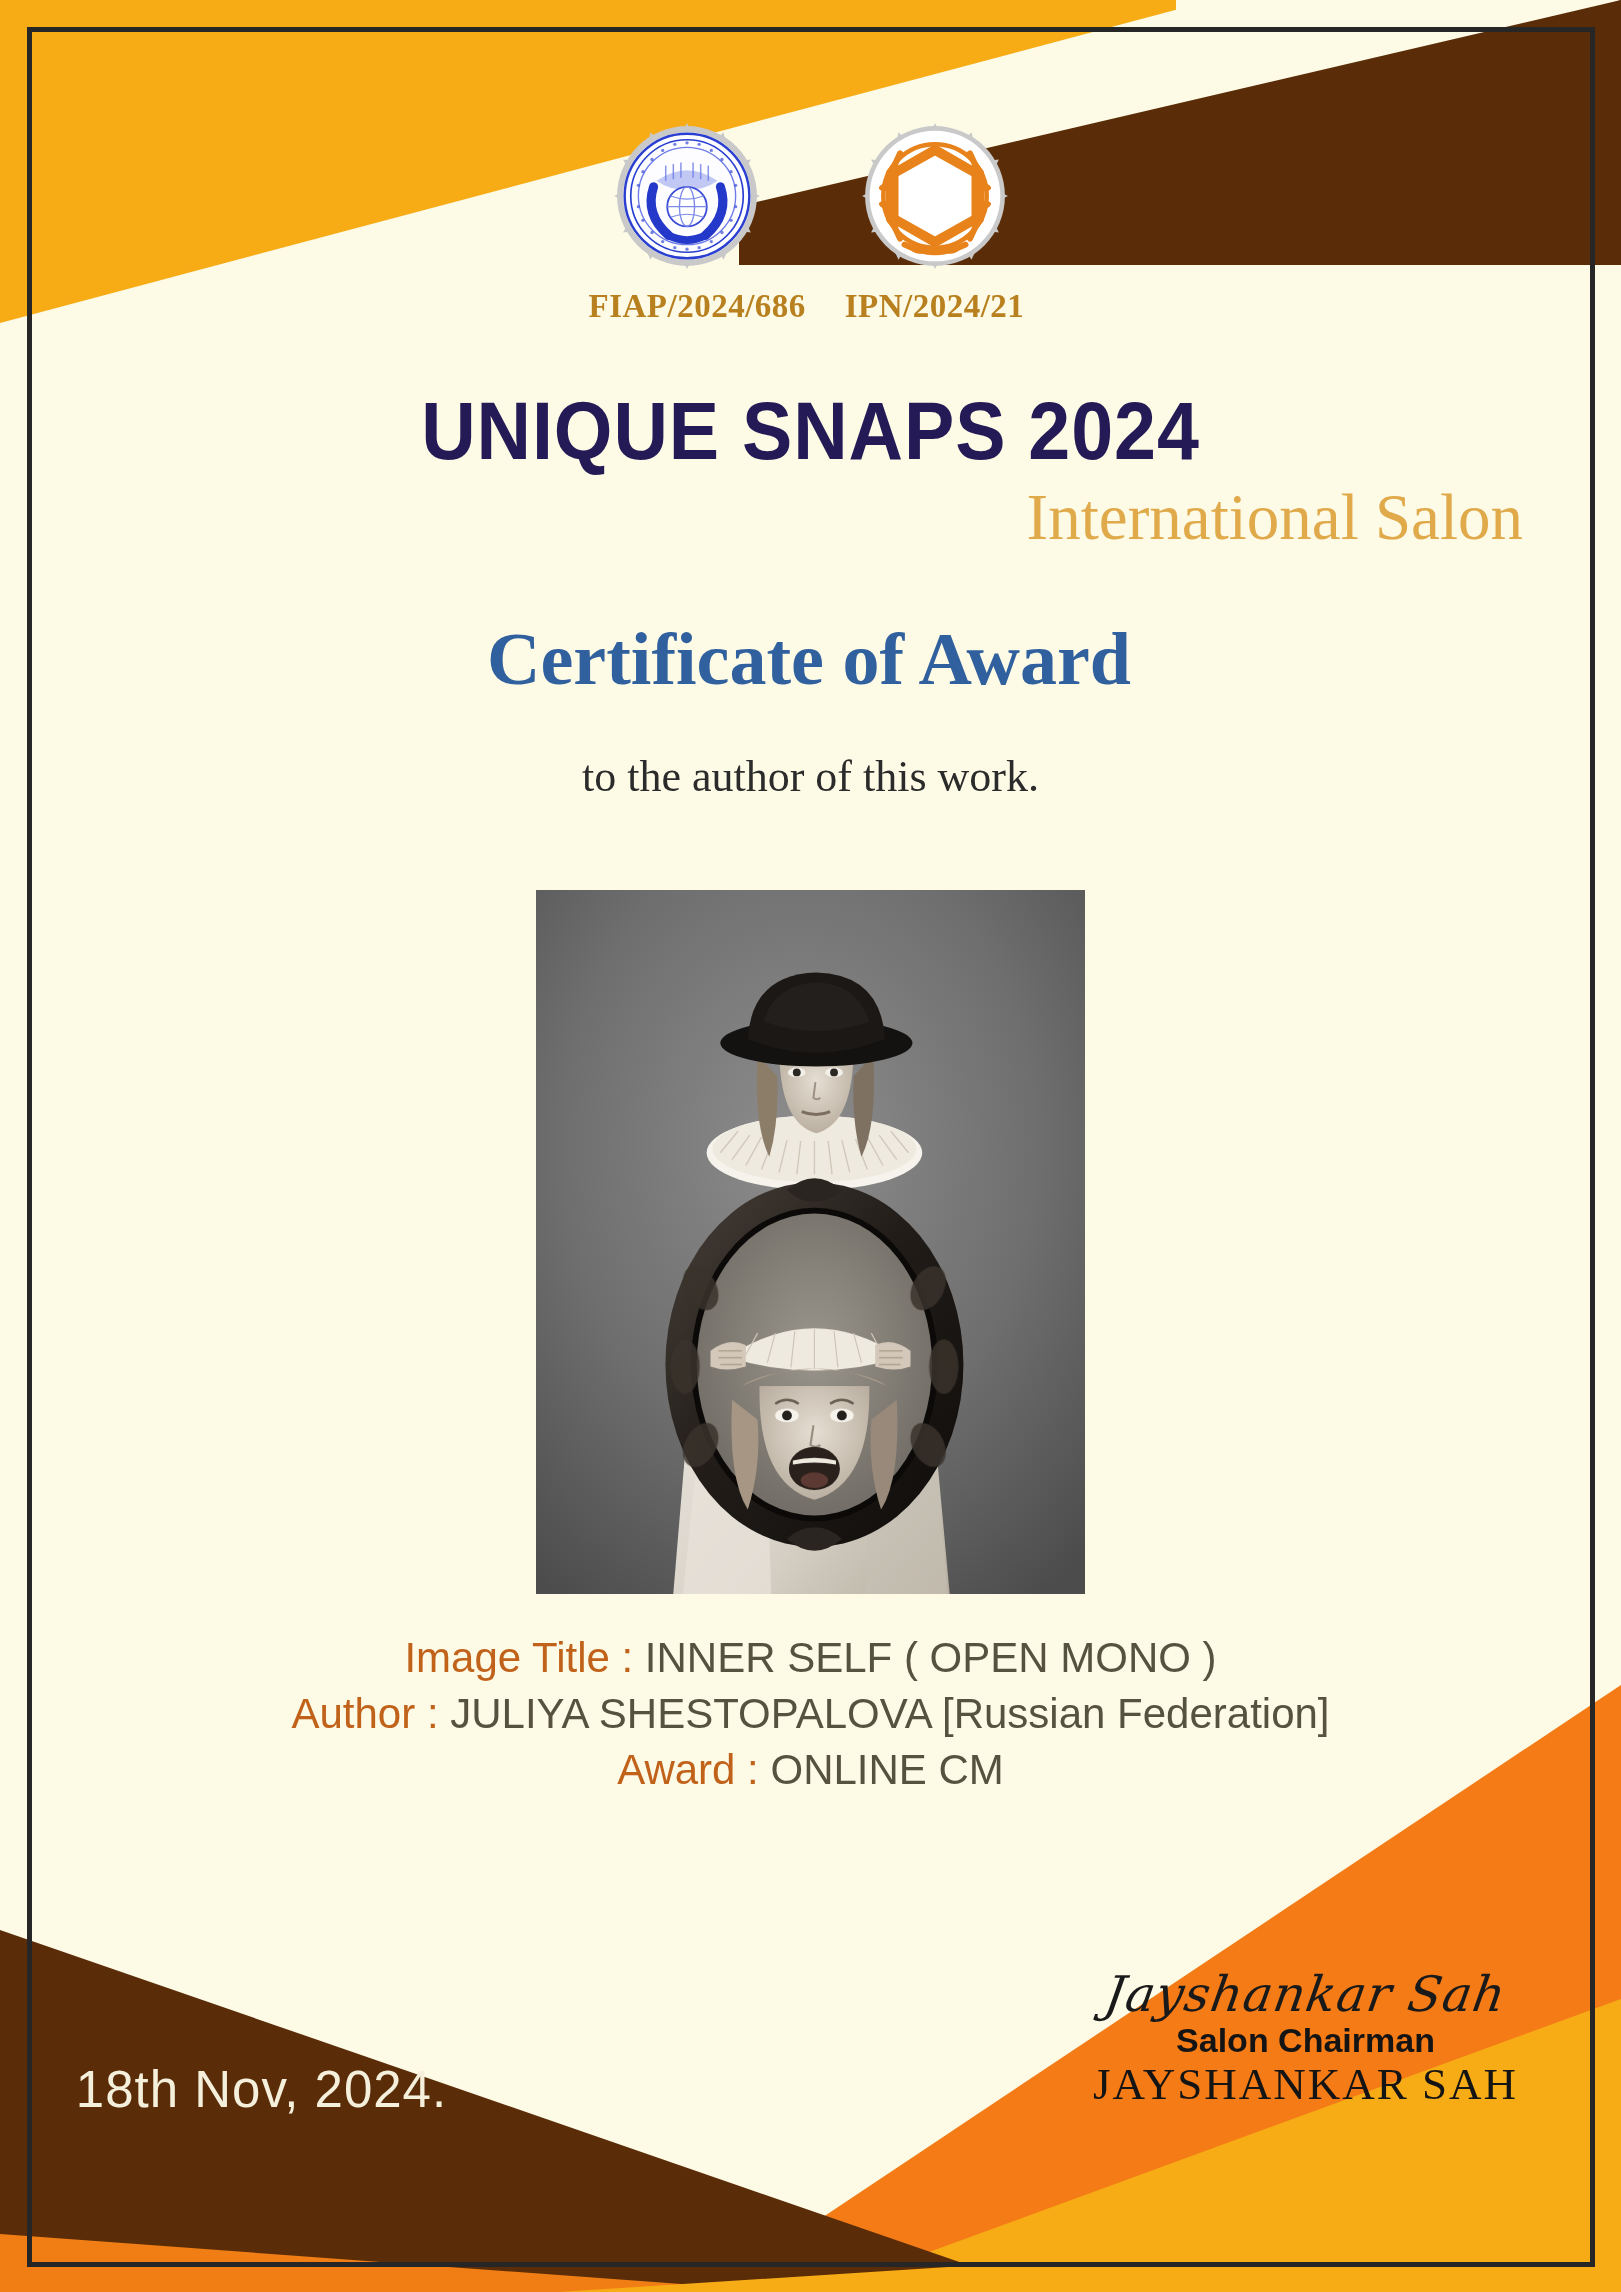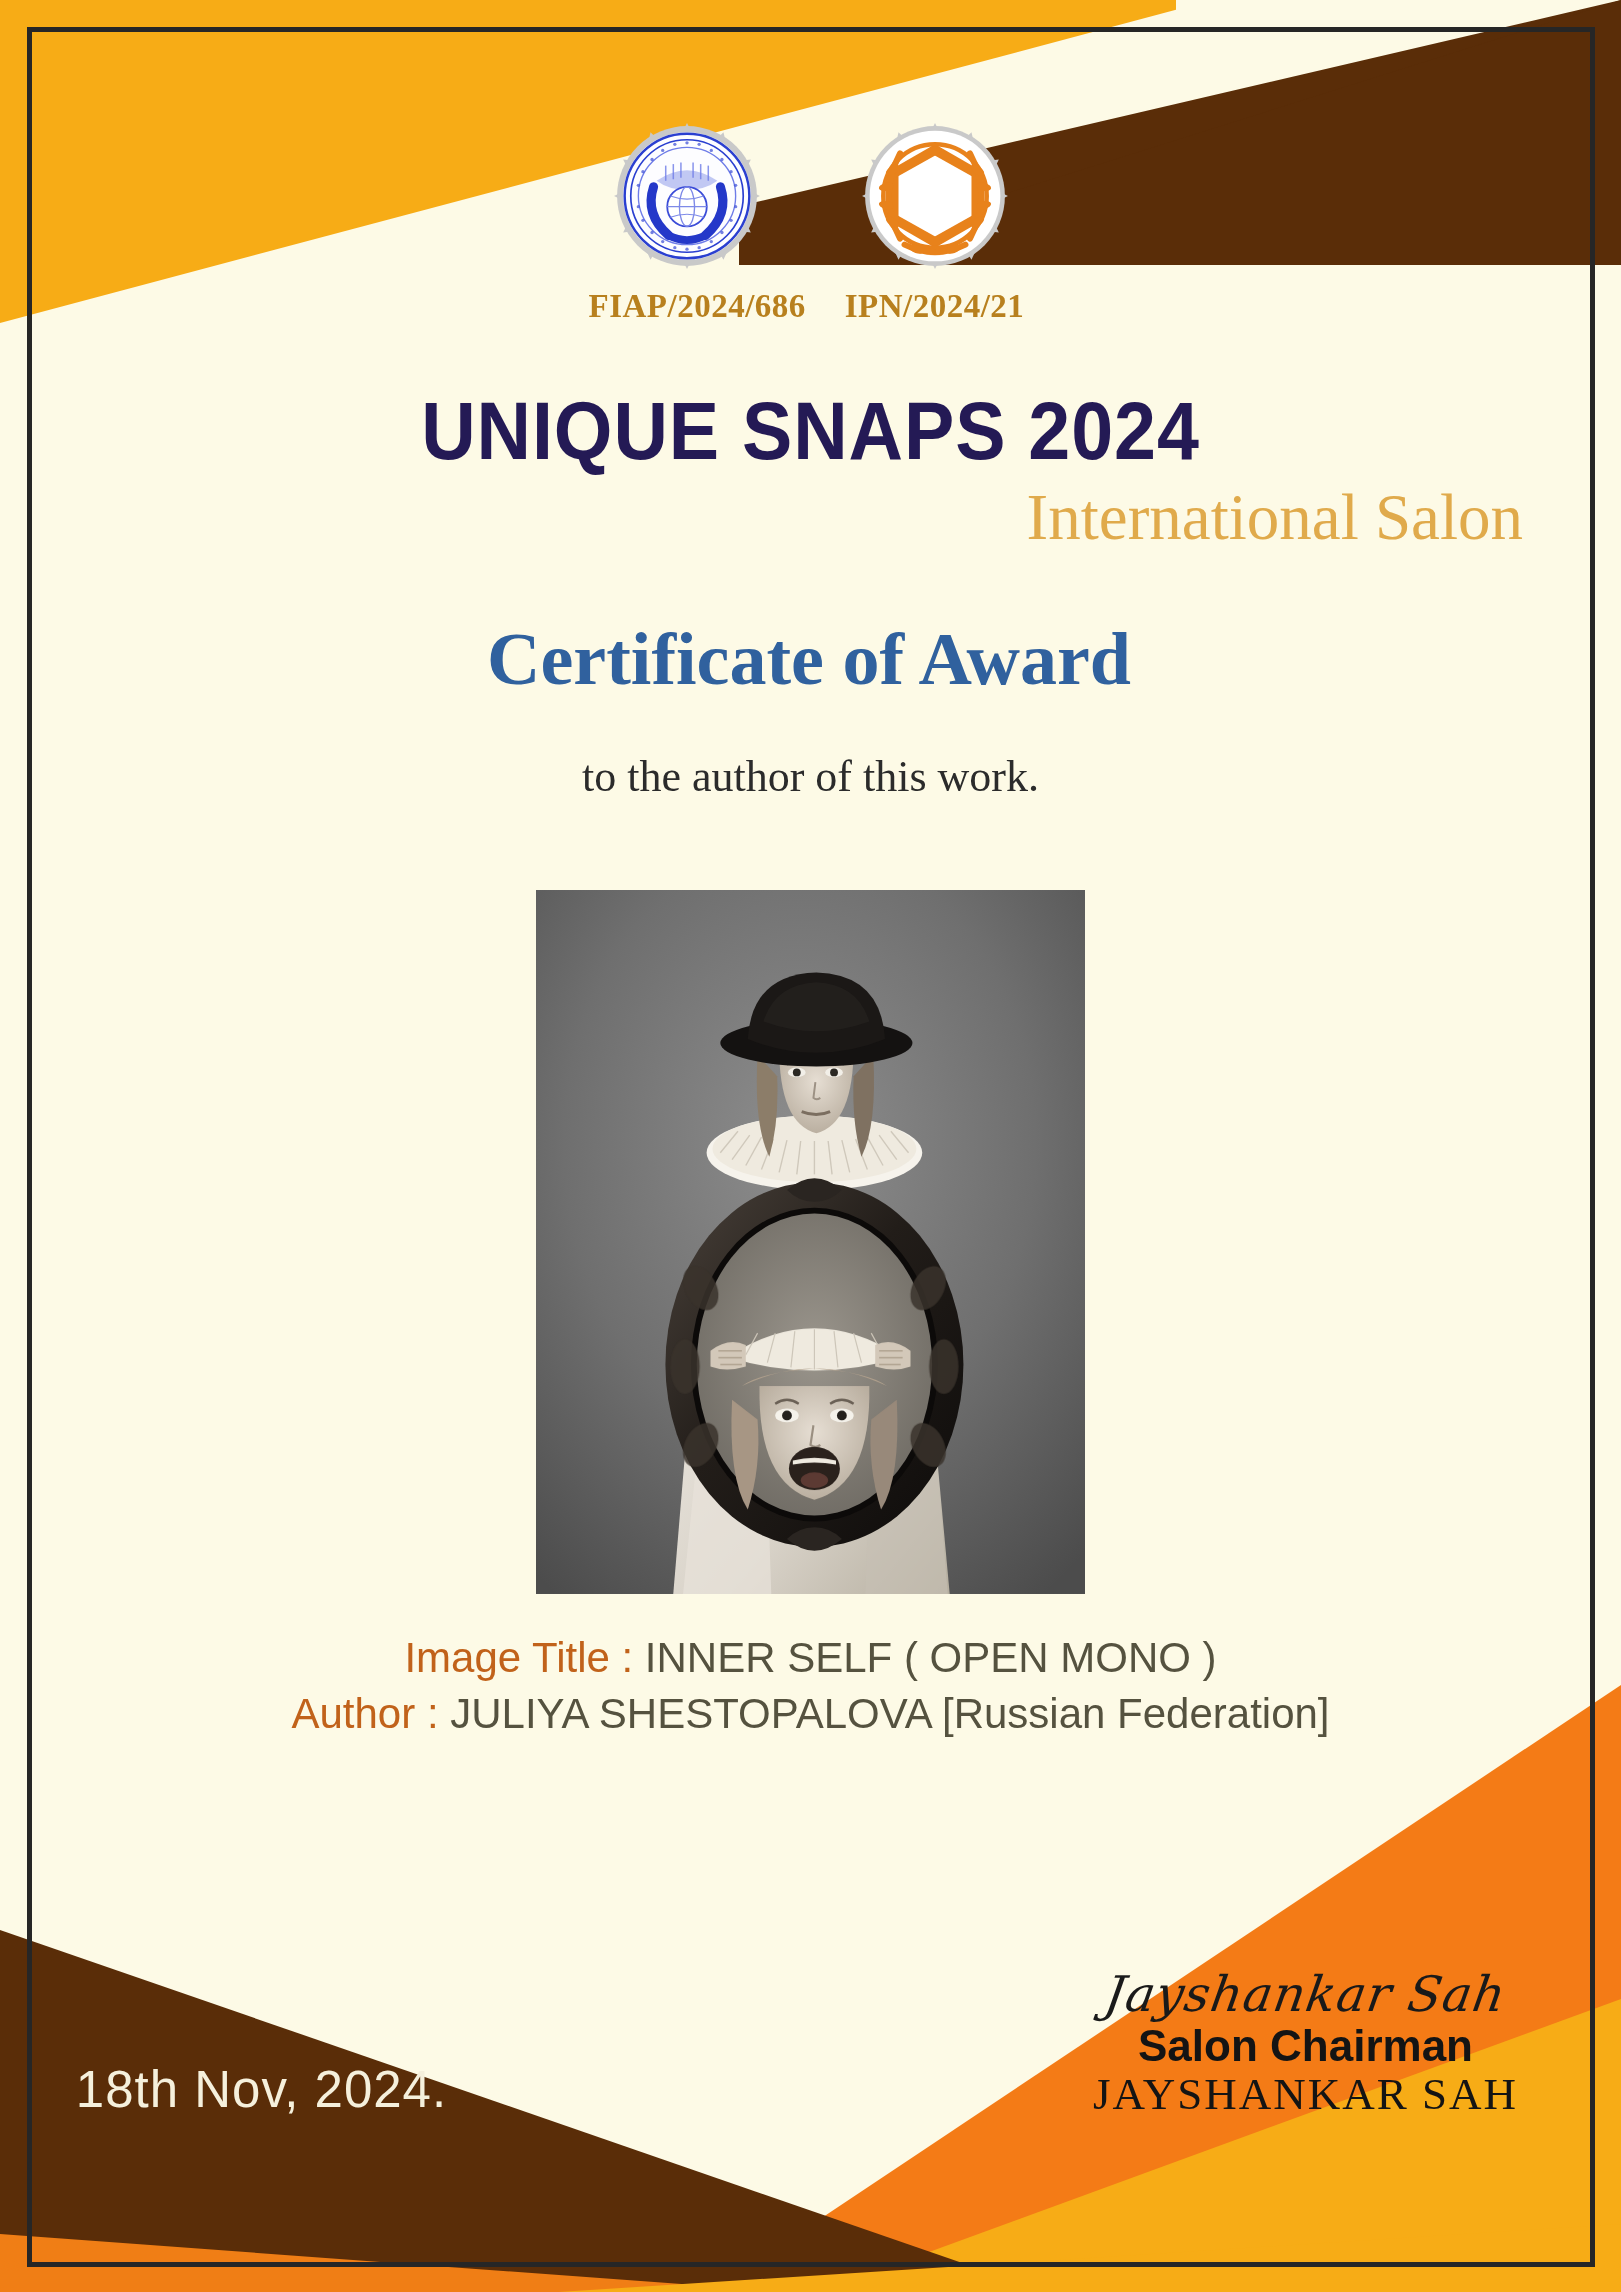--- a/index.html
+++ b/index.html
@@ -188,21 +188,21 @@
     font-size: 49px;
     color: #1a1a1a;
     transform: skewX(-9deg);
     letter-spacing: 1px;
     line-height: 1.0;
   }
   #sig-role {
     margin-top: 3.9px;
     font-family: "Liberation Sans Narrow", "Liberation Sans", sans-serif;
     font-weight: bold;
-    font-size: 44px;
+    font-size: 34px;
     color: #141414;
     line-height: 1.05;
   }
   #sig-name {
     margin-top: 2px;
     font-family: "Liberation Serif", serif;
     font-size: 45px;
     letter-spacing: 2px;
     color: #141414;
     line-height: 1.05;
@@ -529,20 +529,24 @@
 
     <div id="caption">
       <div>
         <span class="cap-label">Image Title :</span>
         <span>INNER SELF ( OPEN MONO )</span>
       </div>
       <div>
         <span class="cap-label">Author :</span>
         <span>JULIYA SHESTOPALOVA [Russian Federation]</span>
       </div>
+      <div>
+        <span class="cap-label">Award :</span>
+        <span>ONLINE CM</span>
+      </div>
     </div>
 
     <div id="signature">
       <div id="sig-script">Jayshankar Sah</div>
       <div id="sig-role">Salon Chairman</div>
       <div id="sig-name">JAYSHANKAR SAH</div>
     </div>
 
     <div id="date-block">
       <div id="date-value">18th Nov, 2024.</div>

